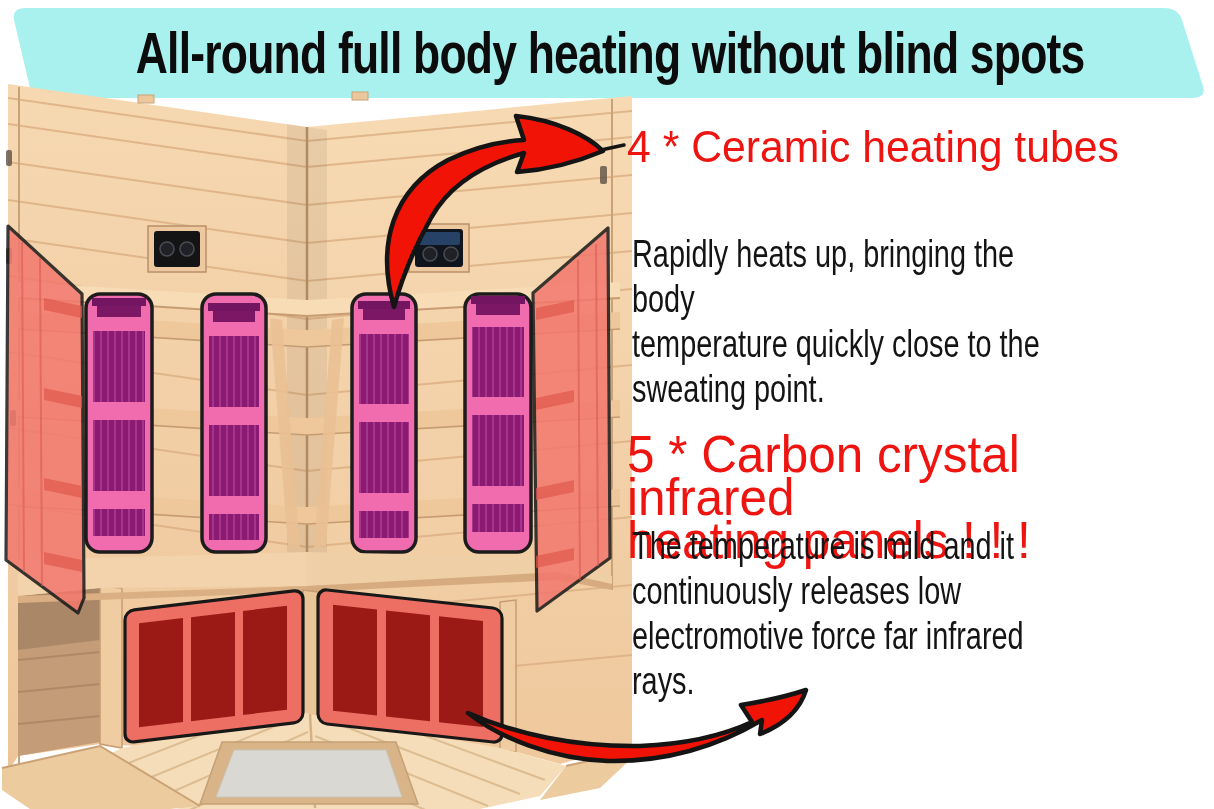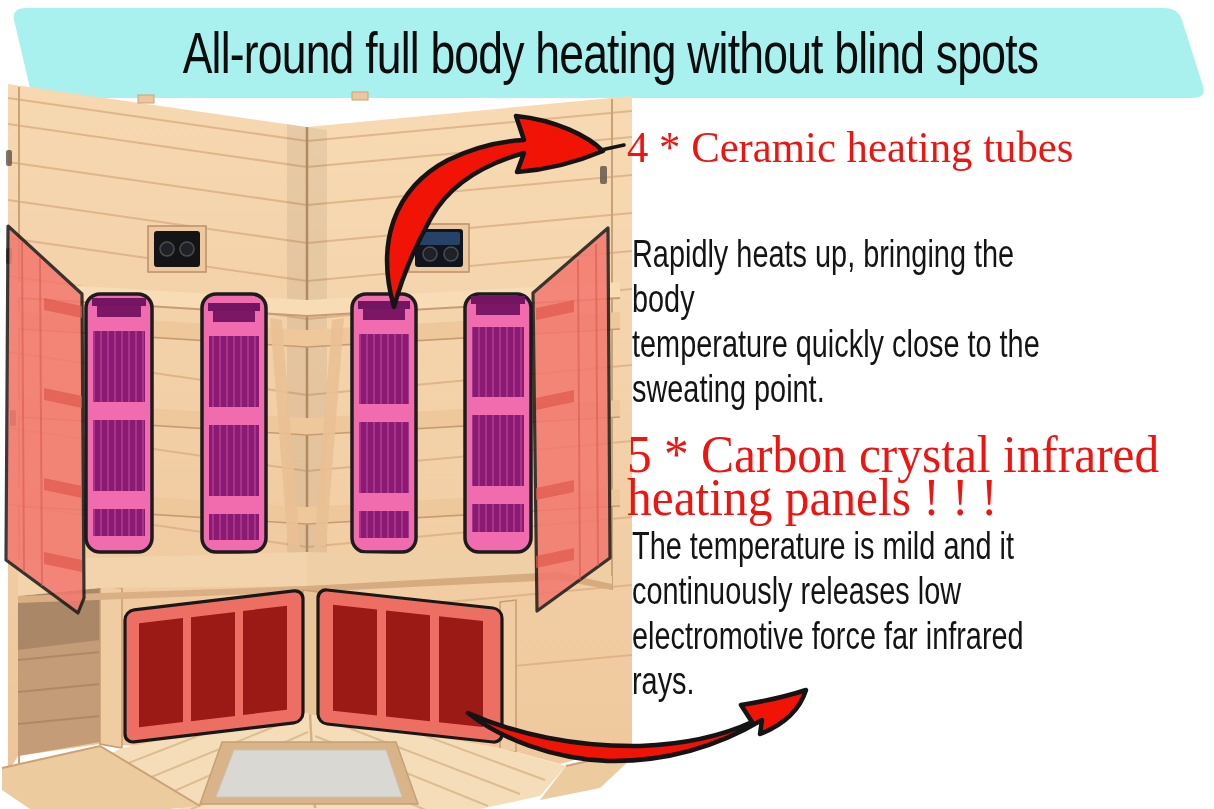--- a/index.html
+++ b/index.html
@@ -2,24 +2,24 @@
 <html><head>
 <meta charset="utf-8">
 <style>
   html,body{margin:0;padding:0;background:#fff;}
   .stage{position:relative;width:1214px;height:809px;background:#ffffff;overflow:hidden;
          font-family:"Liberation Sans",sans-serif;}
   .stage svg{position:absolute;left:0;top:0;}
 
   .banner-title{position:absolute;left:30px;top:12px;width:1160px;height:82px;
     display:flex;align-items:center;justify-content:center;
-    font-size:57px;font-weight:400;color:#0c0c0c;pointer-events:none;}
+    font-size:57px;font-weight:700;color:#0c0c0c;pointer-events:none;}
   .banner-title>span{transform:scaleX(.78);white-space:nowrap;letter-spacing:-1px;}
 
-  .callout-heading{position:absolute;font-family:Liberation Serif, serif;color:#ee1410;}
+  .callout-heading{position:absolute;font-family:Liberation Sans, sans-serif;color:#ee1410;}
   .callout-heading>span{display:inline-block;transform:scaleX(.95);transform-origin:0 0;
     white-space:pre-line;}
   .h1{left:627px;top:122px;font-size:45px;line-height:50px;}
   .h2{left:627px;top:433px;font-size:52px;line-height:43px;}
 
   .body-copy{position:absolute;color:#141414;font-size:38px;line-height:45px;}
   .body-copy>span{display:inline-block;transform:scaleX(.76);transform-origin:0 0;
     white-space:pre-line;letter-spacing:0;}
   .p1{left:632px;top:232px;}
   .p2{left:632px;top:524px;}

